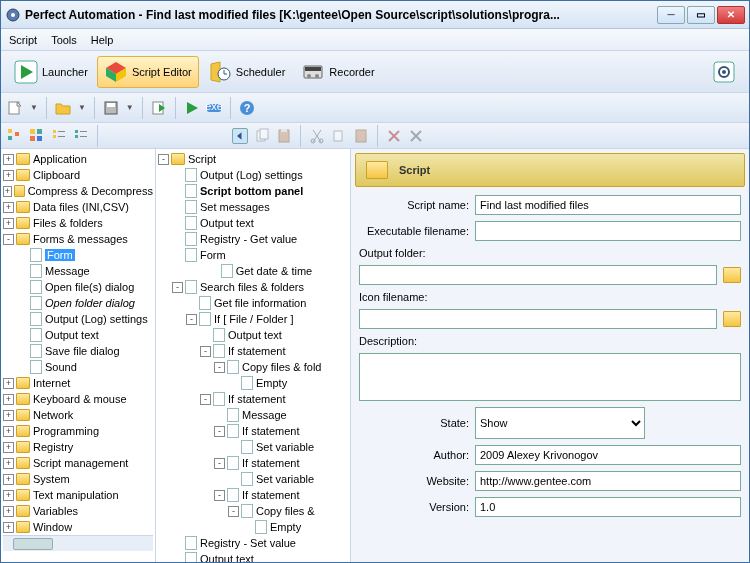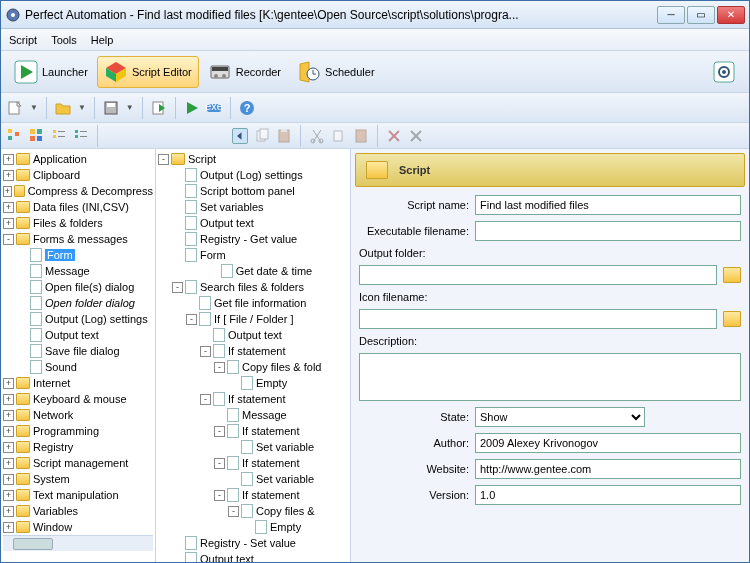--- a/index.html
+++ b/index.html
@@ -1,17 +1,17 @@
 <!DOCTYPE html>
 <html><head>
 <meta charset="utf-8">
 <style>
 * { box-sizing: border-box; margin: 0; padding: 0; font-family: Tahoma, sans-serif; font-size: 11px; }
 body { background: #fff; width: 750px; height: 563px; overflow: hidden; border: 1px solid #3a6ea5; }
-.titlebar { height: 28px; background: linear-gradient(#f0f5fb,#d6e4f5); display: flex; align-items: center; padding: 0 4px; border-bottom: 1px solid #b0c4de; }
+.titlebar { height: 28px; background: linear-gradient(#f0f5fb,#d6e4f5); display: flex; align-items: center; padding: 0 4px; border-bottom: 1px solid #b0c4de; font-weight: bold; }
 .titlebar .tb-icon { width: 16px; height: 16px; margin-right: 4px; }
 .titlebar .title-text { flex: 1; color: #000; font-size: 12px; white-space: nowrap; overflow: hidden; }
 .win-btns { display: flex; gap: 2px; }
 .win-btn { width: 28px; height: 18px; border: 1px solid #8aa; background: linear-gradient(#eef6ff,#cfe3f8); border-radius: 2px; display:flex; align-items:center; justify-content:center; font-size:10px; }
 .win-btn.close { background: linear-gradient(#f08080,#d43a3a); color:#fff; border-color:#a33; }
 .menubar { height: 22px; background: linear-gradient(#f7f9fc,#e8eef8); display:flex; align-items:center; padding: 0 8px; gap: 14px; border-bottom:1px solid #c9d6e8; }
 .menubar span { cursor: default; }
 .main-toolbar { height: 42px; background: linear-gradient(#f1f5fb,#dbe6f4); display:flex; align-items:center; padding:0 6px; gap:2px; border-bottom:1px solid #c9d6e8; }
 .tool-btn { display:flex; align-items:center; gap:4px; padding:3px 6px; border:1px solid transparent; border-radius:3px; }
 .tool-btn.active { background: linear-gradient(#fff3c8,#ffd47a); border:1px solid #e2b33a; }
@@ -30,21 +30,21 @@
 .file { width:12px; height:14px; background:#fff; border:1px solid #9bb; margin-right:3px; position:relative; }
 .tree-line .label { white-space:nowrap; }
 .tree-line.sel .label { background:#3399ff; color:#fff; padding:0 2px; }
 .right-panel { flex:1; background:#f1f5fb; display:flex; flex-direction:column; padding:4px; min-width:0; }
 .panel-header { height:34px; background: linear-gradient(#f0e6a8,#e0c860); border:1px solid #c9a227; border-radius:2px; display:flex; align-items:center; padding:0 10px; gap:8px; font-size:14px; font-weight:bold; color:#333; }
 .form-area { padding:8px 4px; display:flex; flex-direction:column; gap:6px; overflow:auto; }
 .form-row { display:flex; align-items:center; gap:6px; }
 .form-row .lbl { width:110px; text-align:right; }
 .form-row .lbl-left { text-align:left; }
 .form-row input[type=text] { flex:1; border:1px solid #7a9; padding:2px 4px; background:#fff; height:20px; }
-.form-row select { flex:1; border:1px solid #7a9; background:#fff; height:20px; }
+.form-row select { flex:1; border:1px solid #7a9; background:#fff; height:32px; }
 .form-row textarea { flex:1; border:1px solid #7a9; background:#fff; height:48px; resize:none; }
 .folder-btn { width:18px; height:16px; background: linear-gradient(#ffe9a0,#f5c542); border:1px solid #c9a227; border-radius:1px; }
 .scroll-track-h { height:16px; background:#e8eef8; border-top:1px solid #c9d6e8; display:flex; align-items:center; }
 .scroll-thumb { width:40px; height:12px; background:#cdd; border:1px solid #9ab; margin-left:10px; border-radius:2px; }
 .sep { width:1px; height:22px; background:#b8c8de; margin:0 2px; }
 .dd { font-size:8px; margin-left:1px; color:#555; }
 </style>
 </head>
 <body>
 
@@ -78,35 +78,35 @@
   <div class="tool-btn active">
     <svg class="icon" viewBox="0 0 24 24">
         <polygon points="12,2 22,8 12,14 2,8" fill="#e74c3c"></polygon>
         <polygon points="2,8 12,14 12,22 2,16" fill="#27ae60"></polygon>
         <polygon points="22,8 12,14 12,22 22,16" fill="#f1c40f"></polygon>
       </svg>
     <span>Script Editor</span>
   </div>
   <div class="tool-btn">
     <svg class="icon" viewBox="0 0 24 24">
+        <path d="M3 4 L12 2 L12 22 L3 20 Z" fill="#f5c542" stroke="#c9a227"></path>
+        <circle cx="16" cy="14" r="6" fill="#fff" stroke="#357"></circle>
+        <line x1="16" y1="14" x2="16" y2="10" stroke="#357"></line>
+        <line x1="16" y1="14" x2="19" y2="14" stroke="#357"></line>
+      </svg>
+    <span>Scheduler</span>
+  </div>
+  <div class="tool-btn">
+    <svg class="icon" viewBox="0 0 24 24">
         <rect x="3" y="6" width="18" height="12" rx="1" fill="#ddd" stroke="#666"></rect>
         <rect x="4" y="7" width="16" height="4" fill="#444"></rect>
         <circle cx="8" cy="16" r="2" fill="#888"></circle>
         <circle cx="16" cy="16" r="2" fill="#888"></circle>
       </svg>
     <span>Recorder</span>
-  </div>
-  <div class="tool-btn">
-    <svg class="icon" viewBox="0 0 24 24">
-        <path d="M3 4 L12 2 L12 22 L3 20 Z" fill="#f5c542" stroke="#c9a227"></path>
-        <circle cx="16" cy="14" r="6" fill="#fff" stroke="#357"></circle>
-        <line x1="16" y1="14" x2="16" y2="10" stroke="#357"></line>
-        <line x1="16" y1="14" x2="19" y2="14" stroke="#357"></line>
-      </svg>
-    <span>Scheduler</span>
   </div>
   <div class="spacer"></div>
   <div class="tool-btn">
     <svg class="icon" viewBox="0 0 24 24">
         <rect x="2" y="2" width="20" height="20" rx="3" fill="#fff" stroke="#5a9"></rect>
         <circle cx="12" cy="12" r="5" fill="none" stroke="#357" stroke-width="2"></circle>
         <circle cx="12" cy="12" r="2" fill="#357"></circle>
       </svg>
   </div>
 </div>
@@ -344,29 +344,29 @@
         <div class="tree-line" style="padding-left: 0px;">
           <span class="exp">-</span>
           <span class="folder"></span>
           <span class="label">Script</span>
         </div>
         <div class="tree-line noexp" style="padding-left: 14px;">
           <span class="exp"></span>
           <span class="file"></span>
           <span class="label">Output (Log) settings</span>
         </div>
-        <div class="tree-line noexp" style="padding-left: 14px;">
+        <div class="tree-line noexp" style="padding-left: 14px; font-weight: bold;">
           <span class="exp"></span>
           <span class="file"></span>
           <span class="label">Script bottom panel</span>
         </div>
         <div class="tree-line noexp" style="padding-left: 14px;">
           <span class="exp"></span>
           <span class="file"></span>
-          <span class="label">Set variables</span>
+          <span class="label">Set messages</span>
         </div>
         <div class="tree-line noexp" style="padding-left: 14px;">
           <span class="exp"></span>
           <span class="file"></span>
           <span class="label">Output text</span>
         </div>
         <div class="tree-line noexp" style="padding-left: 14px;">
           <span class="exp"></span>
           <span class="file"></span>
           <span class="label">Registry - Get value</span>

